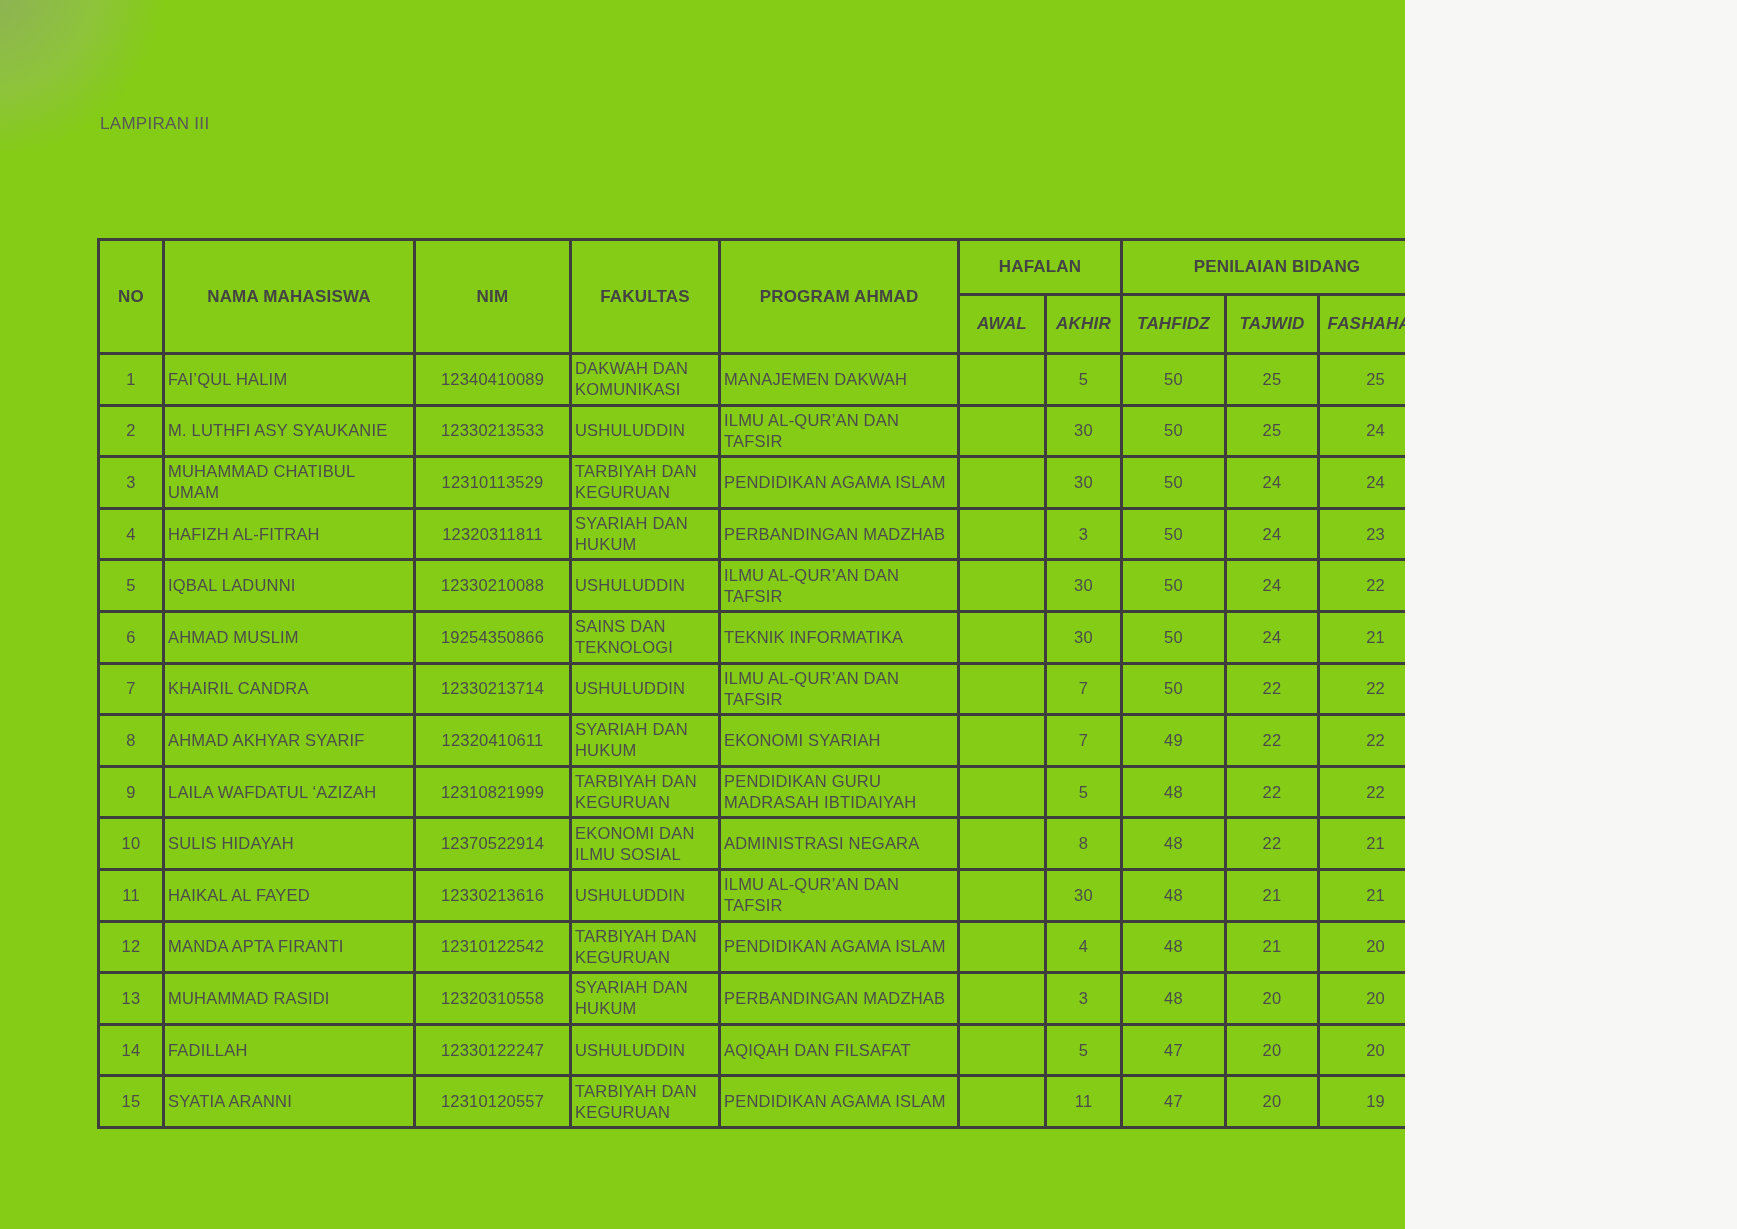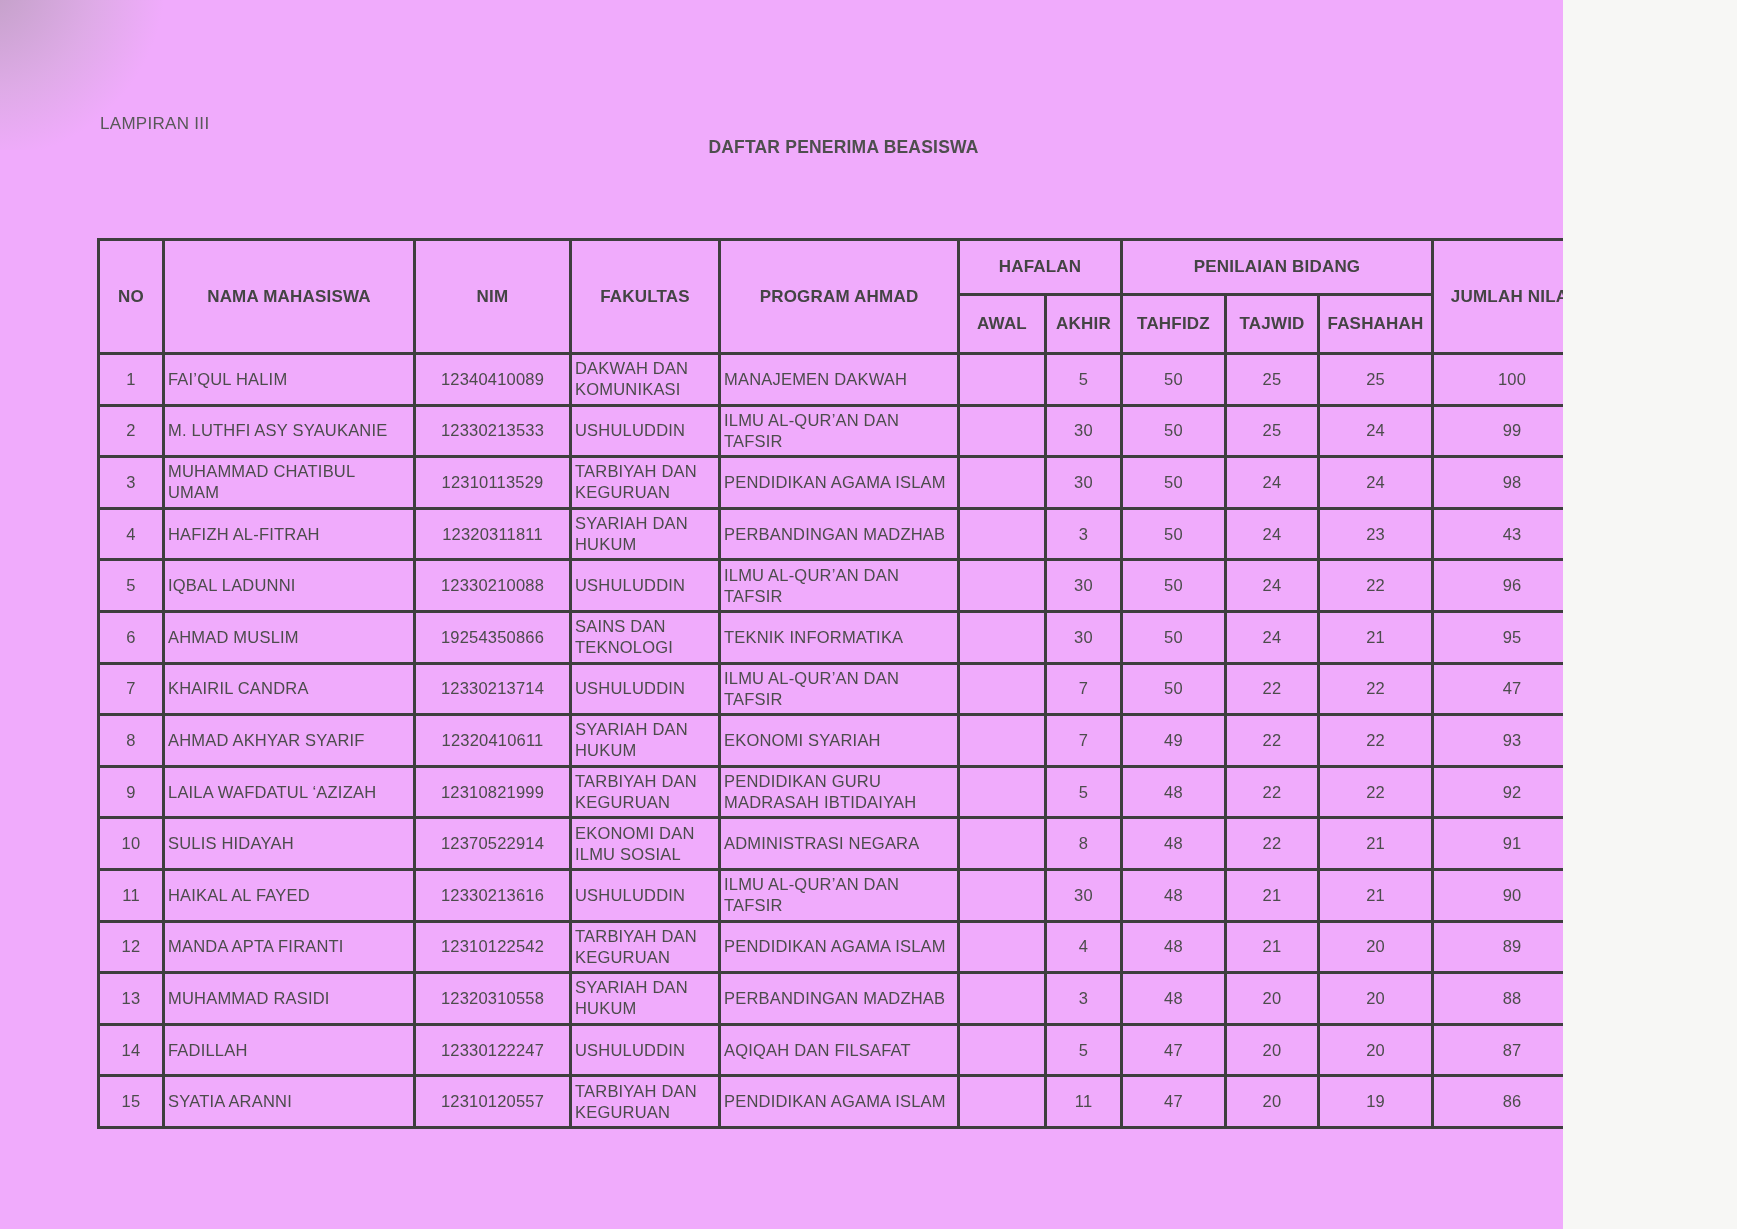--- a/index.html
+++ b/index.html
@@ -5,22 +5,22 @@
   html, body { margin: 0; padding: 0; }
   body {
     width: 1737px; height: 1229px;
     background: #f7f7f5;
     font-family: "Liberation Sans", sans-serif;
     color: #4a4a4a;
     -webkit-font-smoothing: antialiased;
   }
   .page {
     position: relative;
-    width: 1563px; height: 1229px;
-    background: #f0abfc;
+    width: 1405px; height: 1229px;
+    background: #84cc16;
     overflow: hidden;
   }
   .corner-shade {
     position: absolute; left: 0; top: 0;
     width: 170px; height: 150px;
     background: radial-gradient(circle at -10% -15%, rgba(150,150,148,0.55) 0%, rgba(170,170,168,0.25) 45%, rgba(180,180,178,0) 72%);
     pointer-events: none;
   }
   .lampiran {
     position: absolute; left: 100px; top: 114px;
@@ -42,21 +42,21 @@
     border: 3px solid #3e3e3e;
     overflow: hidden;
   }
   table.main th {
     font-size: 17px; font-weight: bold; color: #444;
     vertical-align: middle;
     padding: 2px 2px;
     letter-spacing: 0.2px;
   }
   tr.hdr-top th { height: 48px; }
-  tr.hdr-bottom th { height: 52px; }
+  tr.hdr-bottom th { height: 52px; font-style: italic; }
   table.main td {
     font-size: 16.5px; color: #4c4c4c;
     height: 46.6px;
     vertical-align: middle;
     padding: 1px 3px;
     line-height: 21px;
     letter-spacing: 0.2px;
   }
   td.c { text-align: center; }
   td.l { text-align: left; padding-left: 6px; padding-right: 2px; }
@@ -65,21 +65,20 @@
 </head>
 <body>
 
 <div class="page">
 
   <div class="corner-shade"></div>
 
   <div class="lampiran">LAMPIRAN III</div>
 
   <div class="title-block">
-    <div>DAFTAR PENERIMA BEASISWA</div>
   </div>
 
   <table class="main">
     <colgroup>
       <col style="width:65px">
         <col style="width:251px">
         <col style="width:156px">
       <col style="width:149px">
         <col style="width:239px">
         <col style="width:87px">

